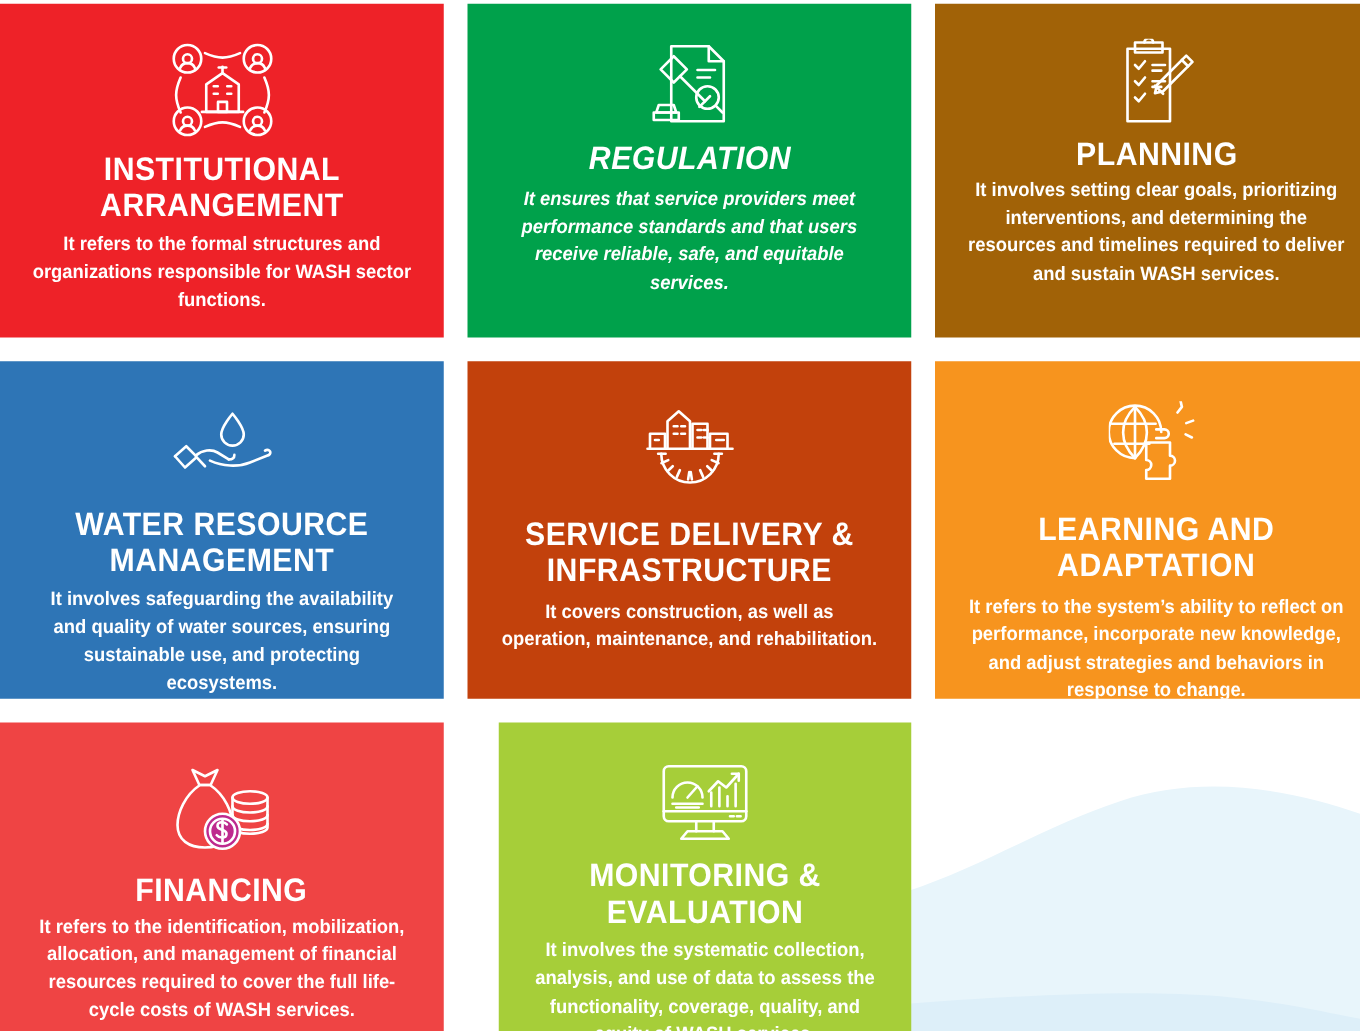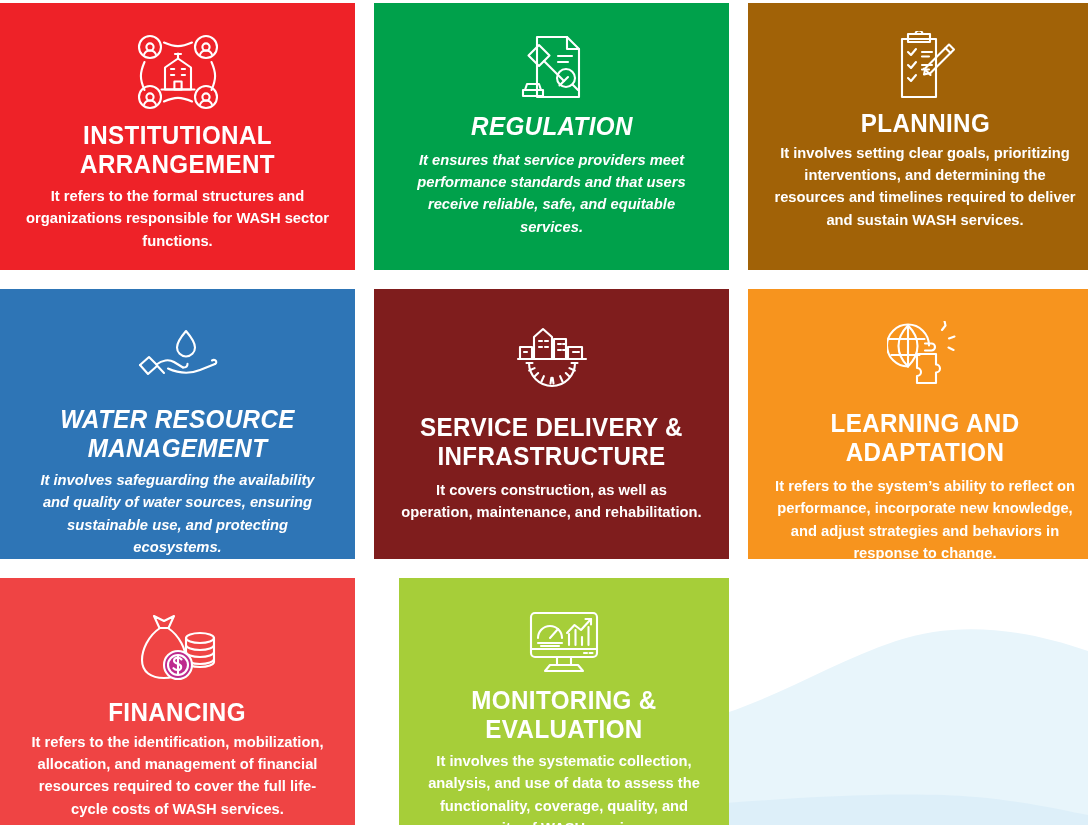--- a/index.html
+++ b/index.html
@@ -181,38 +181,38 @@
           <path d="M30 21h10M30 25.5h7M30 34h10M30 38.5h7"></path>
           <path d="M57 13.5l5 5-23.5 23.5-6.5 1.5 1.5-6.5z"></path>
           <path d="M53.5 17 58.5 22"></path>
           <path d="M32 37.5l6.5 6.5"></path>
         </svg>
       </span>
       <div class="card-title">PLANNING</div>
       <div class="card-desc">It involves setting clear goals, prioritizing interventions, and determining the resources and timelines required to deliver and sustain WASH services.</div>
     </div>
 
-    <div class="card c-water" style="background:#2E75B6;font-style:italic;">
+    <div class="card c-water" style="background:#2E75B6;">
       <span class="card-icon">
         <svg width="80" height="60" viewBox="0 0 80 60" fill="none" stroke="#ffffff" stroke-width="2.1" stroke-linecap="round" stroke-linejoin="round">
           <path d="M48 4c0 0-9 10.5-9 16.5a9 9 0 0 0 18 0C57 14.5 48 4 48 4z"></path>
           <path d="M2 38 11 30l7.5 7.5"></path>
           <path d="M2 38l8 9 9-8"></path>
           <path d="M18.5 37.5 C 24 33, 31 32, 36 35 l9 5.5"></path>
           <path d="M45 40.5c3 0 4.5-1.6 4.5-3.6"></path>
           <path d="M30 41.5 C 40 46, 52 47, 62 43 L 77 37"></path>
           <path d="M77 37c1.5-.6 1.8-2.6.4-3.6-1-.7-2.3-.6-3.4.1"></path>
           <path d="M19 38.5 26 46"></path>
         </svg>
       </span>
       <div class="card-title">WATER RESOURCE MANAGEMENT</div>
       <div class="card-desc">It involves safeguarding the availability and quality of water sources, ensuring sustainable use, and protecting ecosystems.</div>
     </div>
 
-    <div class="card c-service" style="background:#7f1d1d;">
+    <div class="card c-service" style="background:#c2410c;">
       <span class="card-icon">
         <svg width="72" height="68" viewBox="0 0 72 68" fill="none" stroke="#ffffff" stroke-width="2.1" stroke-linecap="round" stroke-linejoin="round">
           <path d="M4 34V22h12v12"></path>
           <path d="M18 34V12l9-8 9 8v22"></path>
           <path d="M38 34V14h12v20"></path>
           <path d="M52 34V22h14v12"></path>
           <path d="M23 16h3M29 16h3M23 22h3M29 22h3"></path>
           <path d="M42 19h3M47 19h3M42 25h3M47 25h3"></path>
           <path d="M8 27h3M57 27h3M61 27h2"></path>
           <path d="M2 34h68"></path>

